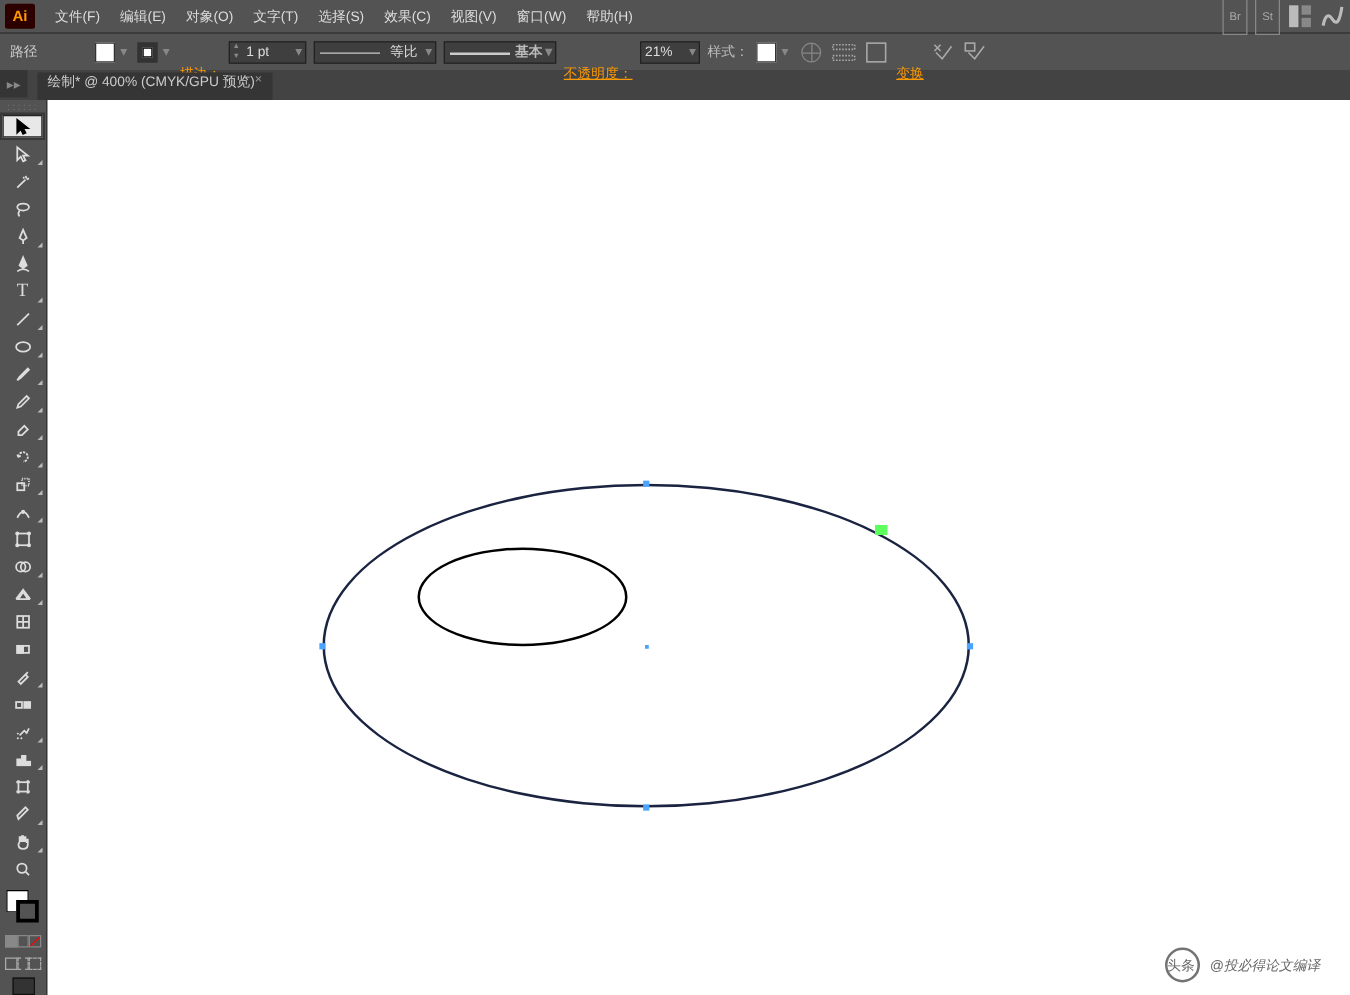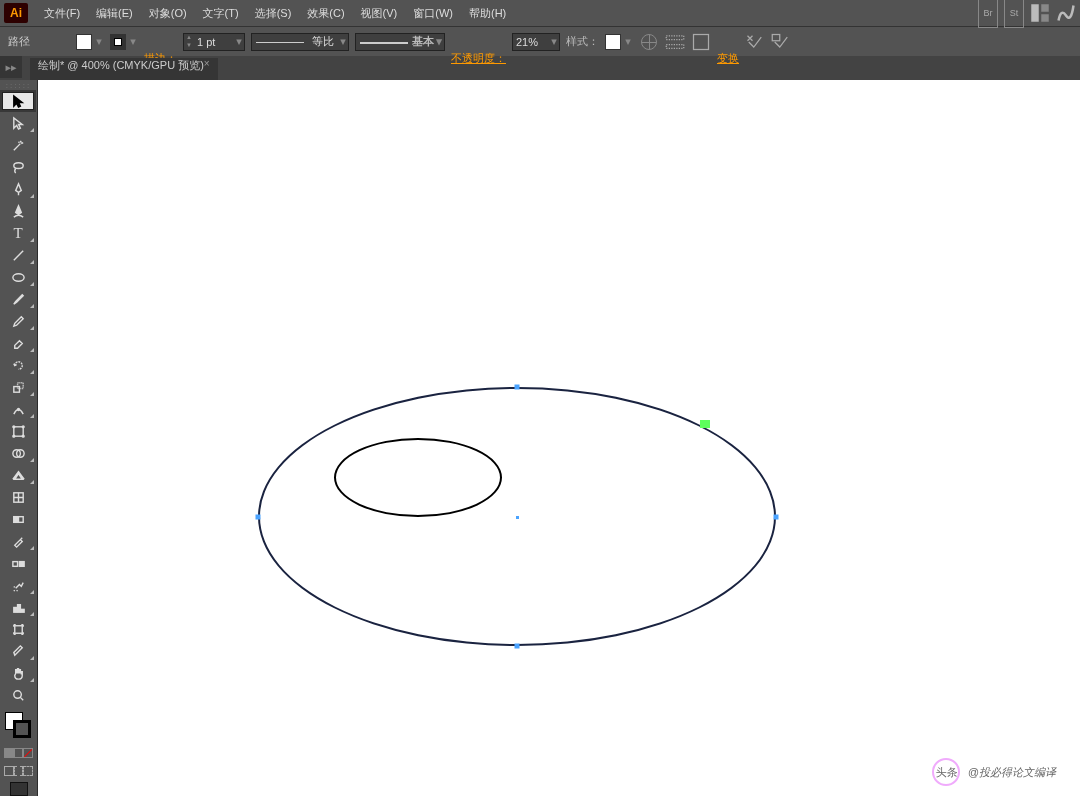--- a/index.html
+++ b/index.html
@@ -70,21 +70,21 @@
 .canvas-wrap { position:absolute; left:38px; top:80px; right:0; bottom:0; background:#fff; overflow:hidden; }
 .canvas { position:absolute; inset:0; }
 .big-ellipse { position:absolute; left:220px; top:307px; width:518px; height:259px; border:2px solid #1a2340; border-radius:50%; }
 .anchor { position:absolute; width:5px; height:5px; background:#4aa3ff; transform:translate(-50%,-50%); }
 .center-pt { position:absolute; width:3px; height:3px; background:#4aa3ff; }
 .sm-ellipse { position:absolute; left:296px; top:358px; width:168px; height:79px; border:2px solid #000; border-radius:50%; }
 .green-cursor { position:absolute; left:662px; top:340px; width:10px; height:8px; background:#5dff5d; }
 
 
 .watermark { position:absolute; right:24px; bottom:10px; color:#666; font-size:20px; display:flex; align-items:center; gap:8px; font-style:italic; }
-.wm-icon { width:28px; height:28px; border:2px solid #f0abfc; border-radius:50%; display:flex; align-items:center; justify-content:flex-end; font-size:12px; font-style:normal; }
+.wm-icon { width:28px; height:28px; border:2px solid #737373; border-radius:50%; display:flex; align-items:center; justify-content:flex-start; font-size:12px; font-style:normal; }
 
 </style>
 </head>
 <body>
 
 <div class="menu-bar">
   <div class="ai-logo">Ai</div>
   <div class="mitem">文件(F)</div>
   <div class="mitem">编辑(E)</div>
   <div class="mitem">对象(O)</div>

